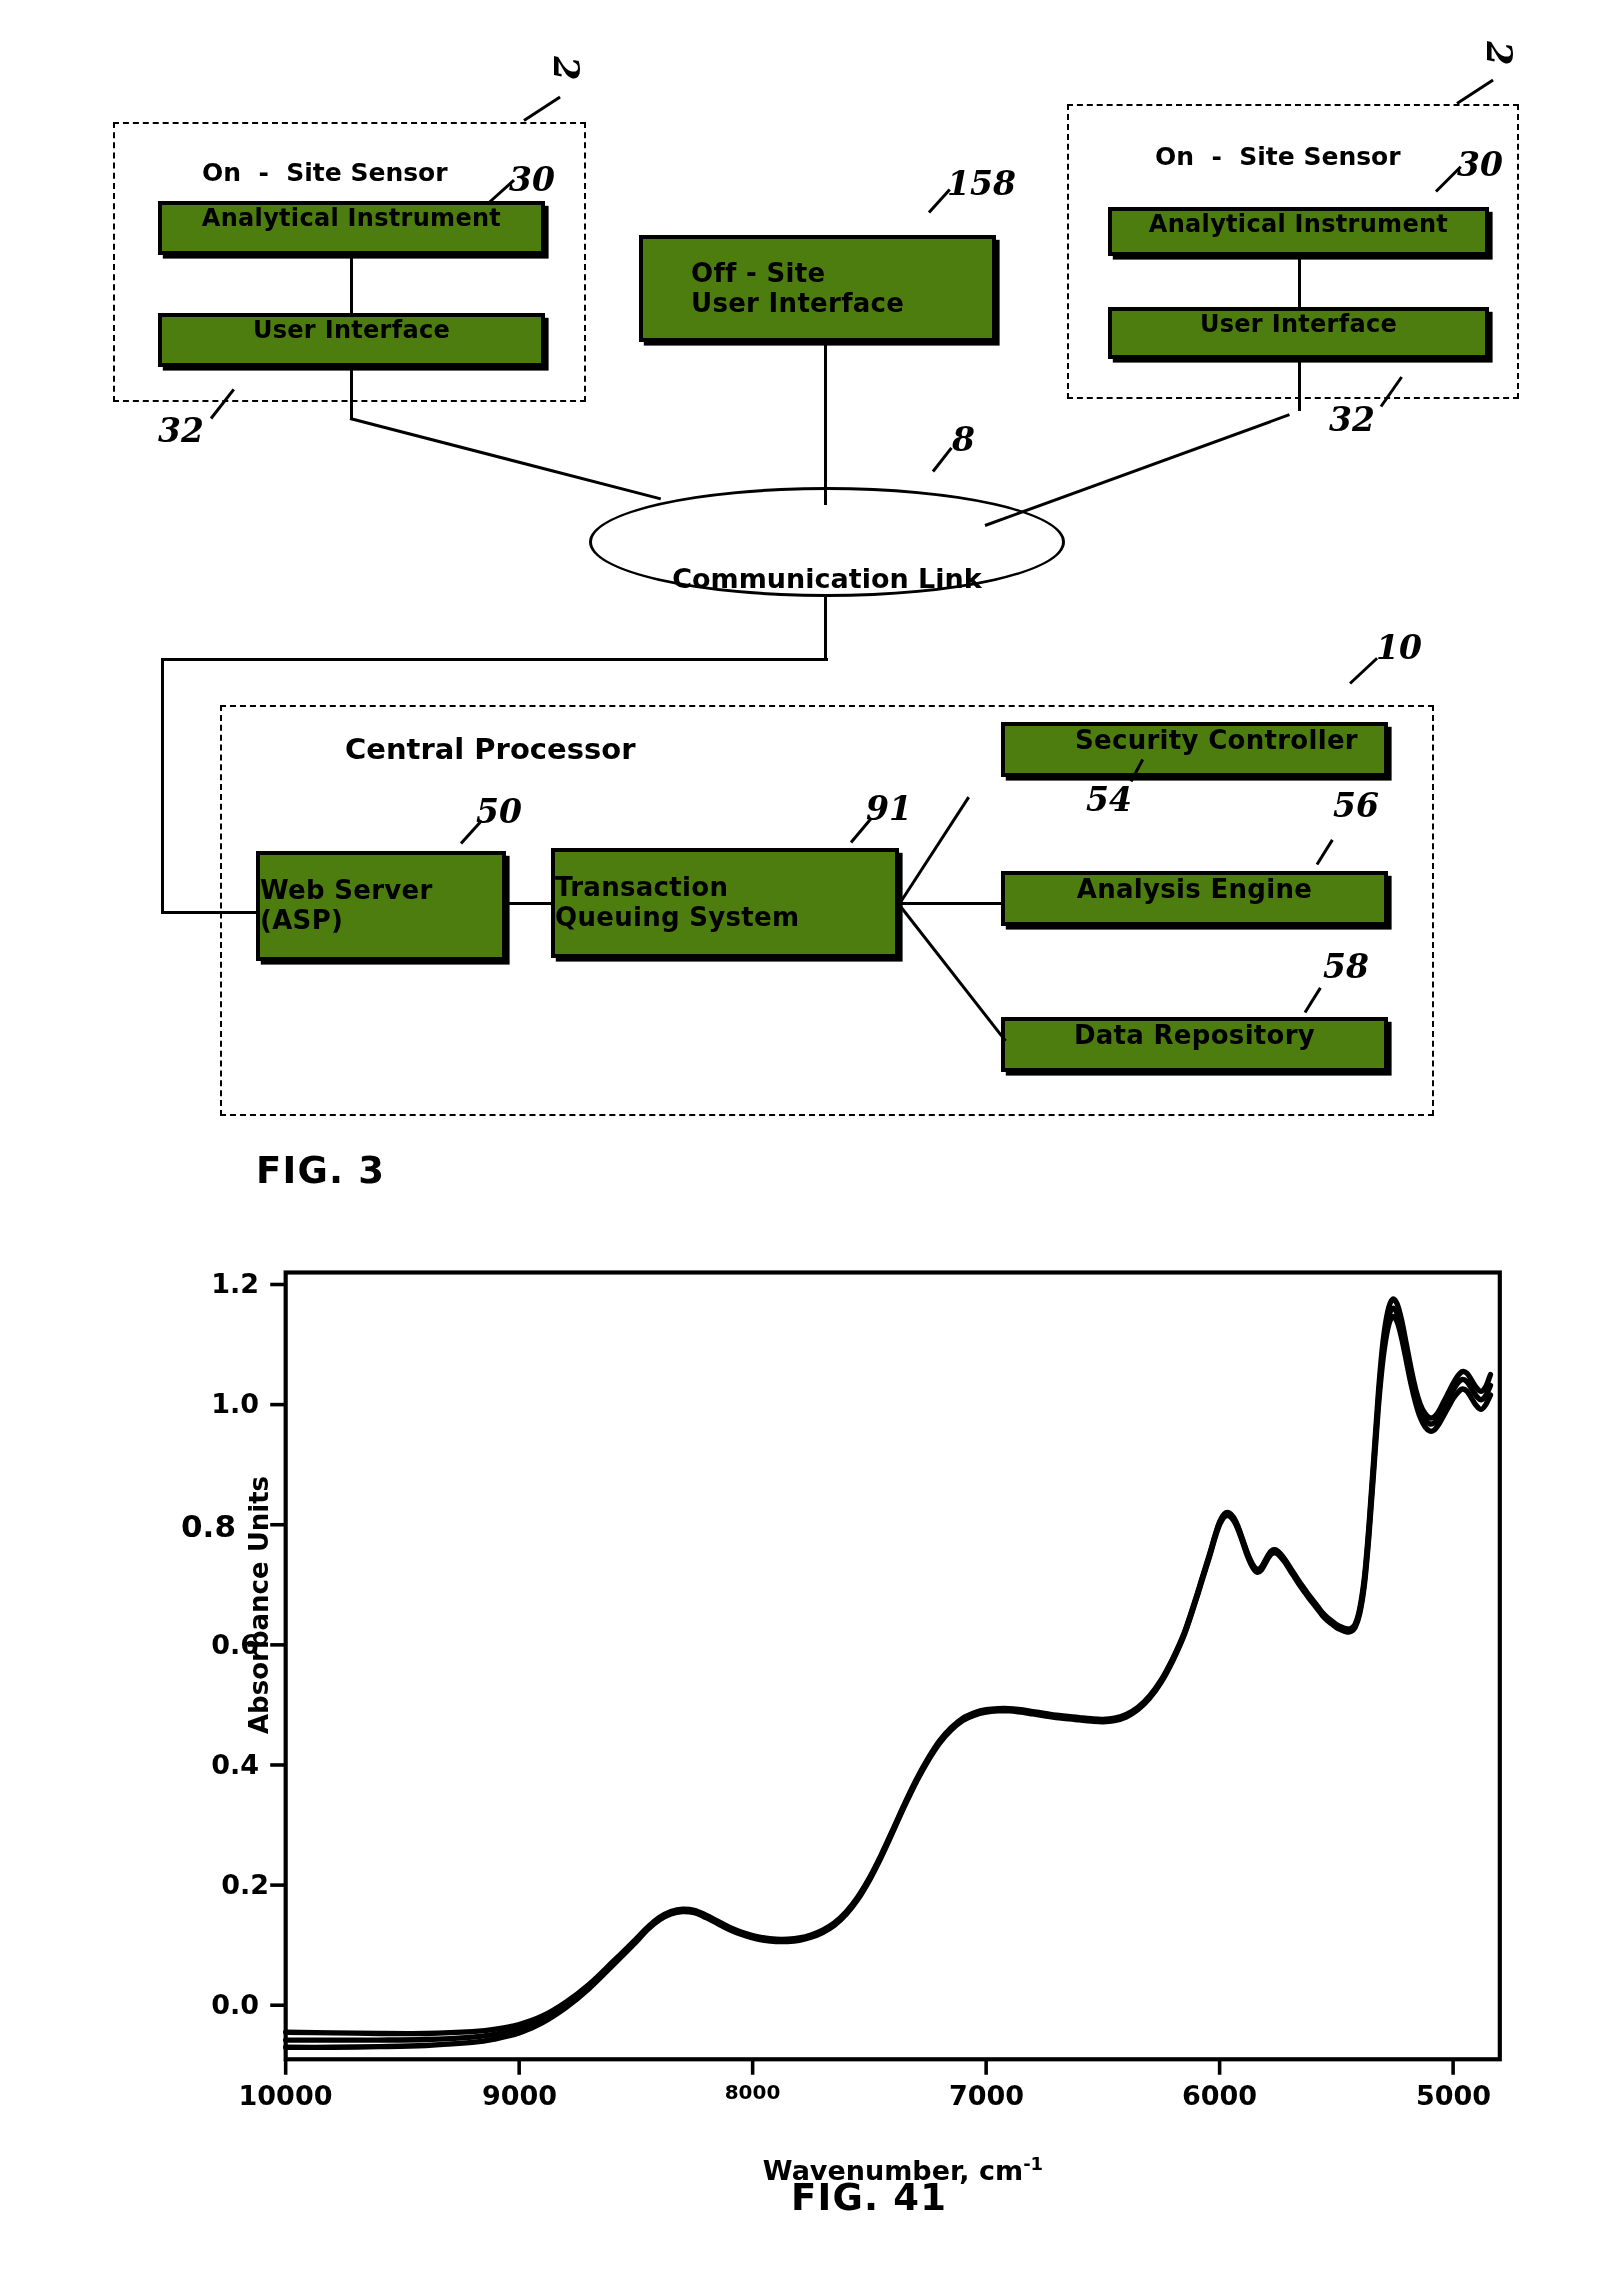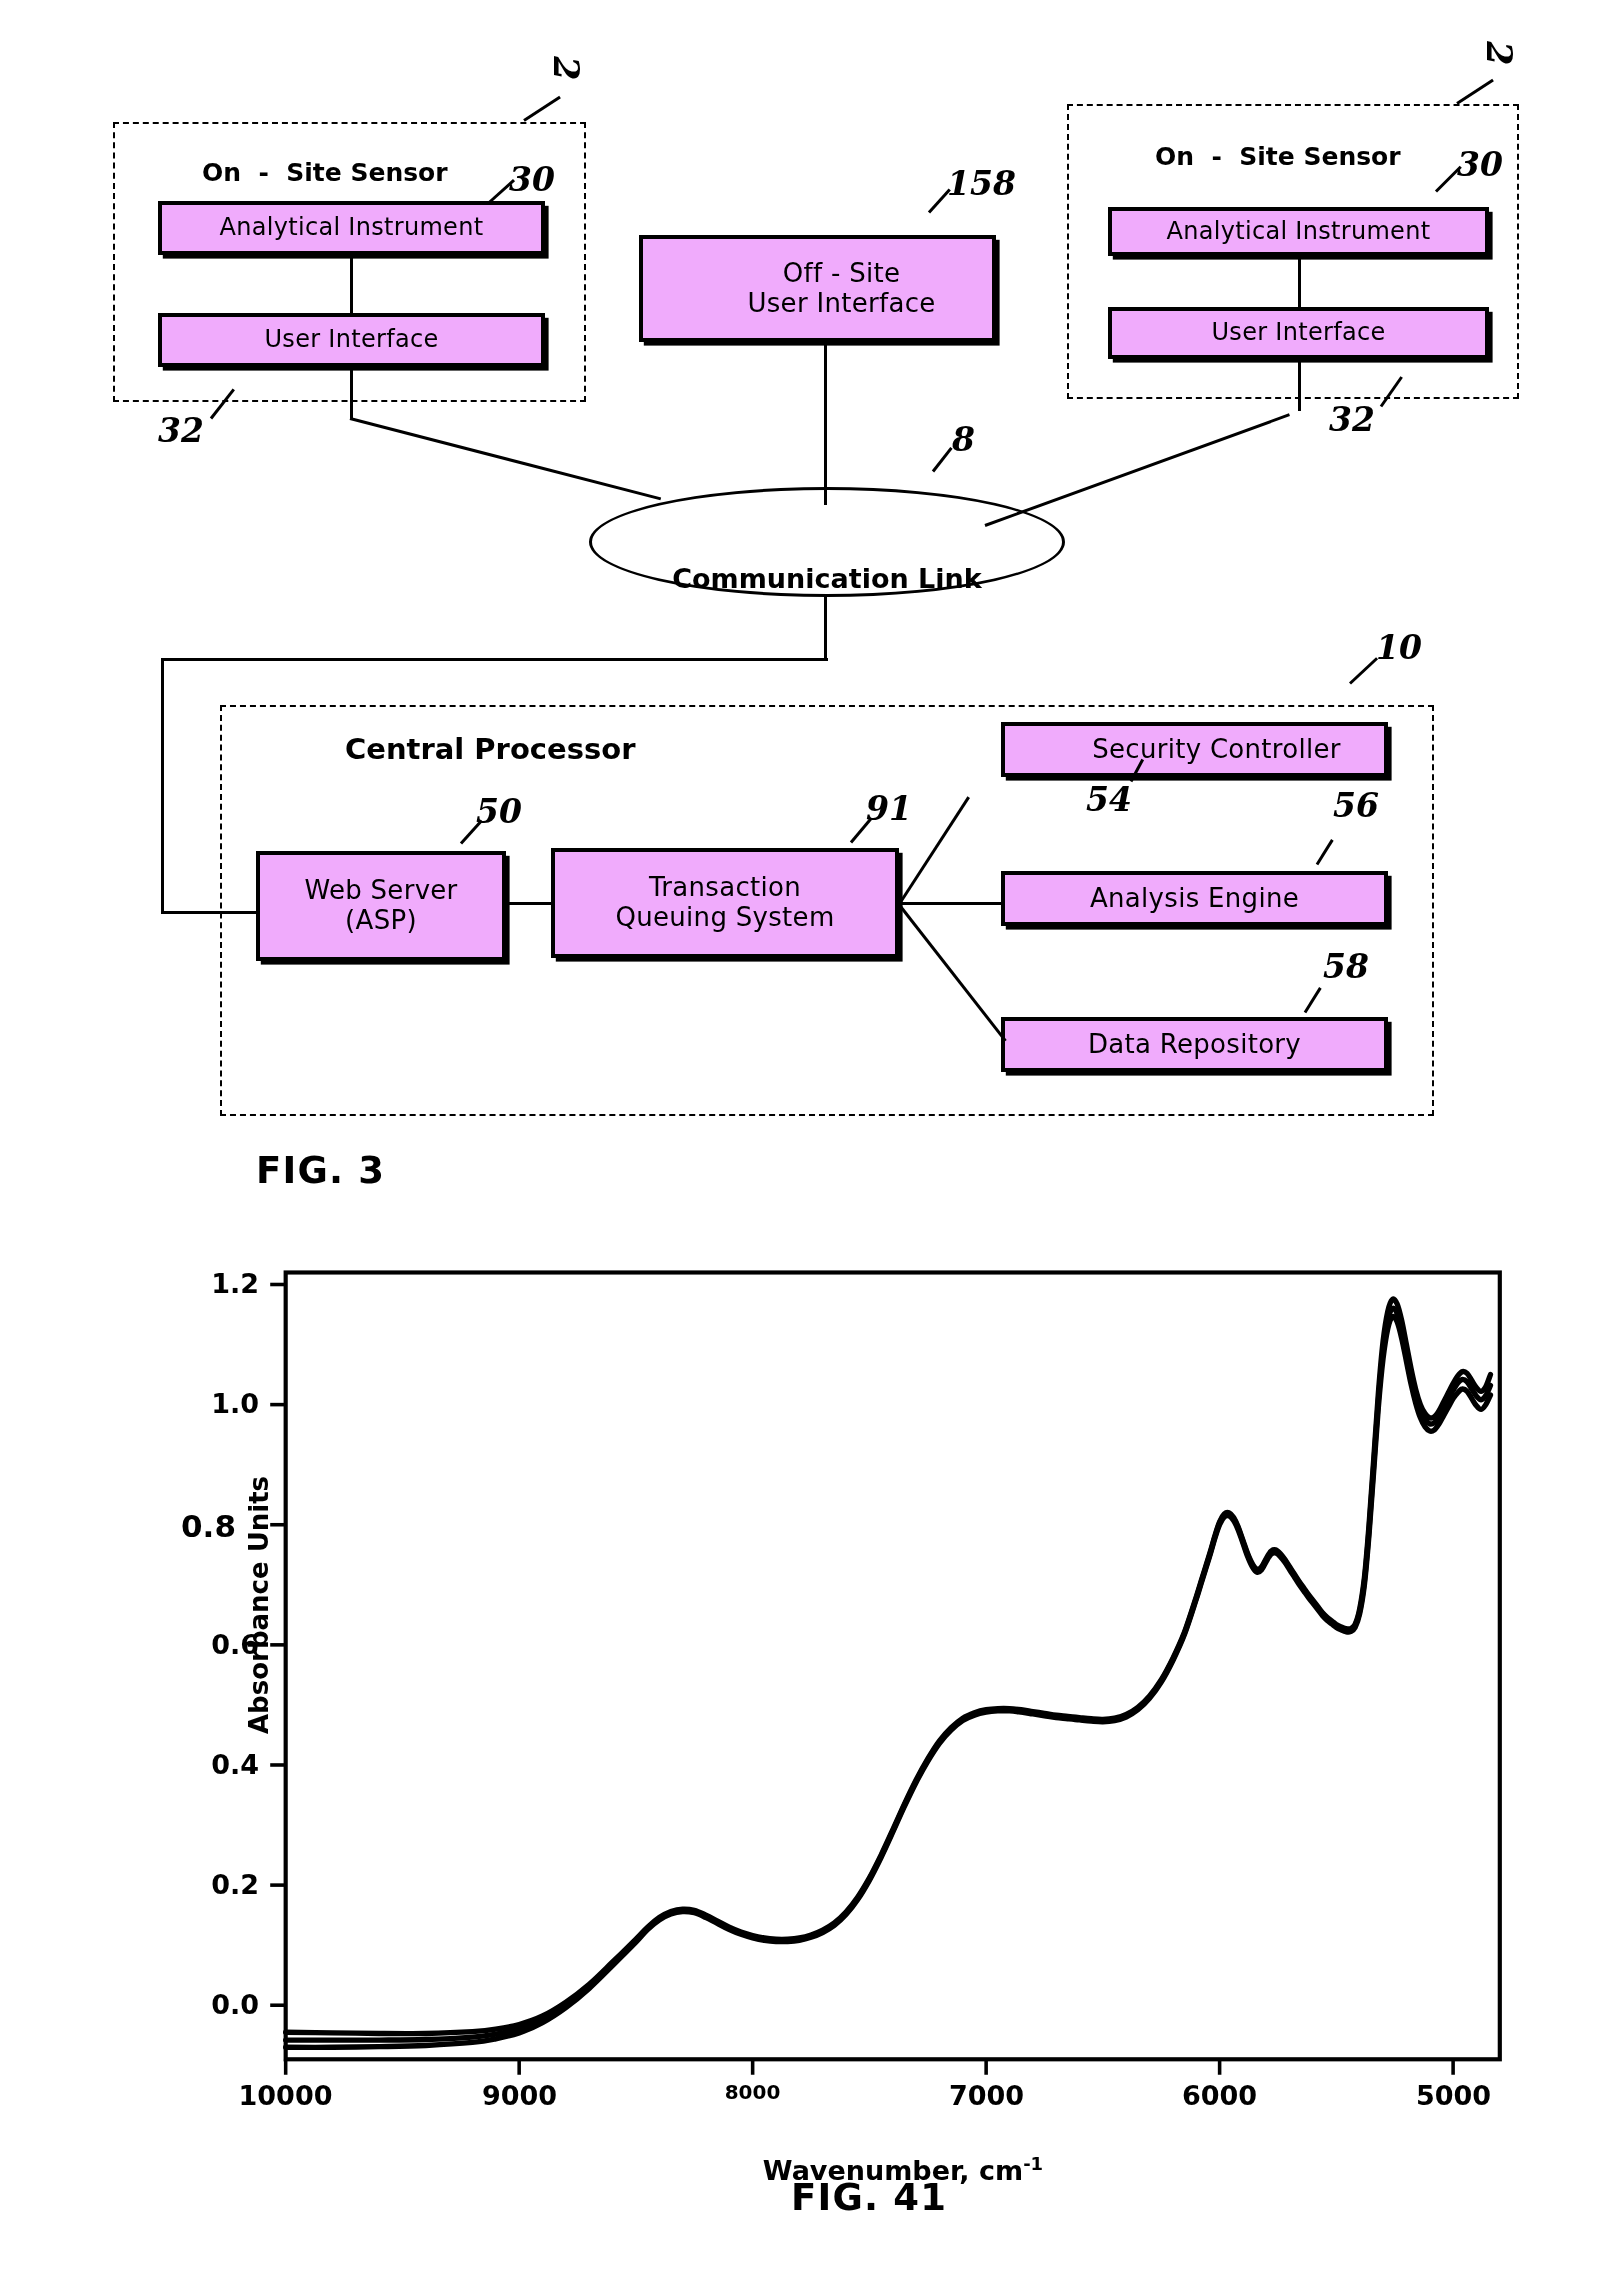--- a/index.html
+++ b/index.html
@@ -5,25 +5,25 @@
   html,body{margin:0;padding:0;background:#ffffff;}
   body{width:1623px;height:2295px;position:relative;
        font-family:"DejaVu Sans","Liberation Sans",sans-serif;
        color:#000;overflow:hidden;}
 
   
   .pbox{
     position:absolute;
     border:4.2px solid #000;
     box-sizing:border-box;
-    display:flex;align-items:center;justify-content:center;
+    display:flex;align-items:flex-start;justify-content:center;
     text-align:center;
-    background:#f0abfc;
+    background:#4d7c0f;
     box-shadow:4.2px 4.2px 0 -0.6px #000;
-    font-weight:400;
+    font-weight:700;
     letter-spacing:0.3px;
     line-height:1.15;
   }
 
   
   .dashbox{
     position:absolute;
     border:2.4px dashed #000;
     box-sizing:border-box;
     background:transparent;
@@ -203,21 +203,21 @@
     </g>
   <g id="curves" fill="none" stroke="#000" stroke-width="9" stroke-linejoin="round" stroke-linecap="round">
       <path d="M480.0,3414.6C493.1,3414.8 532.3,3415.3 558.5,3415.6C584.6,3415.9 610.8,3416.4 636.9,3416.6C663.1,3416.8 689.2,3417.1 715.4,3416.6C741.5,3416.1 774.2,3414.8 793.8,3413.6C813.5,3412.4 820.0,3411.6 833.1,3409.5C846.2,3407.5 859.2,3405.2 872.3,3401.5C885.4,3397.8 898.5,3393.6 911.5,3387.3C924.6,3381.1 937.7,3373.0 950.8,3364.1C963.8,3355.2 976.9,3345.1 990.0,3333.9C1003.1,3322.6 1016.2,3309.1 1029.2,3296.5C1042.3,3283.9 1058.7,3267.9 1068.5,3258.2C1078.3,3248.4 1081.5,3244.0 1088.1,3238.0C1094.6,3231.9 1101.2,3226.2 1107.7,3221.8C1114.2,3217.5 1120.8,3214.1 1127.3,3211.7C1133.8,3209.4 1140.4,3208.0 1146.9,3207.7C1153.5,3207.4 1160.0,3208.0 1166.5,3209.7C1173.1,3211.4 1179.6,3214.8 1186.2,3217.8C1192.7,3220.8 1199.2,3224.5 1205.8,3227.9C1212.3,3231.3 1218.8,3235.0 1225.4,3238.0C1231.9,3241.0 1238.5,3243.7 1245.0,3246.1C1251.5,3248.4 1258.1,3250.4 1264.6,3252.1C1271.2,3253.8 1277.7,3255.1 1284.2,3256.1C1290.8,3257.2 1297.3,3257.8 1303.8,3258.2C1310.4,3258.5 1316.9,3258.5 1323.5,3258.2C1330.0,3257.8 1336.5,3257.3 1343.1,3256.1C1349.6,3255.0 1356.2,3253.3 1362.7,3251.1C1369.2,3248.9 1375.8,3246.4 1382.3,3243.0C1388.8,3239.7 1395.4,3236.0 1401.9,3230.9C1408.5,3225.9 1415.0,3220.0 1421.5,3212.8C1428.1,3205.5 1434.6,3197.1 1441.2,3187.5C1447.7,3177.9 1454.2,3167.0 1460.8,3155.2C1467.3,3143.5 1473.8,3130.3 1480.4,3116.9C1486.9,3103.4 1493.5,3088.8 1500.0,3074.5C1506.5,3060.2 1513.1,3045.1 1519.6,3031.1C1526.2,3017.1 1532.7,3003.4 1539.2,2990.7C1545.8,2978.1 1552.3,2966.4 1558.8,2955.4C1565.4,2944.5 1571.9,2933.9 1578.5,2925.1C1585.0,2916.4 1591.5,2909.3 1598.1,2902.9C1604.6,2896.6 1611.2,2891.0 1617.7,2886.8C1624.2,2882.6 1630.8,2880.1 1637.3,2877.7C1643.8,2875.4 1650.4,2873.8 1656.9,2872.7C1663.5,2871.5 1670.0,2871.0 1676.5,2870.7C1683.1,2870.3 1689.6,2870.3 1696.2,2870.7C1702.7,2871.0 1709.2,2871.8 1715.8,2872.7C1722.3,2873.5 1728.8,2874.7 1735.4,2875.7C1741.9,2876.7 1748.5,2877.7 1755.0,2878.7C1761.5,2879.7 1768.1,2880.9 1774.6,2881.8C1781.2,2882.6 1787.7,2883.1 1794.2,2883.8C1800.8,2884.4 1807.3,2885.1 1813.8,2885.8C1820.4,2886.5 1826.9,2887.3 1833.5,2887.8C1840.0,2888.3 1846.5,2889.0 1853.1,2888.8C1859.6,2888.6 1866.2,2888.1 1872.7,2886.8C1879.2,2885.5 1885.8,2883.8 1892.3,2880.7C1898.8,2877.7 1905.4,2873.8 1911.9,2868.6C1918.5,2863.4 1925.0,2857.2 1931.5,2849.5C1938.1,2841.7 1944.6,2832.8 1951.2,2822.2C1957.7,2811.6 1964.2,2799.3 1970.8,2785.9C1977.3,2772.4 1983.8,2758.6 1990.4,2741.5C1996.9,2724.3 2005.4,2696.9 2010.0,2682.9C2014.6,2669.0 2015.2,2666.1 2017.8,2657.7C2020.5,2649.3 2023.1,2640.9 2025.7,2632.5C2028.3,2624.1 2030.9,2616.0 2033.5,2607.3C2036.2,2598.5 2038.8,2588.4 2041.4,2580.0C2044.0,2571.6 2046.6,2562.9 2049.2,2556.8C2051.8,2550.7 2054.5,2546.2 2057.1,2543.7C2059.7,2541.2 2062.3,2540.7 2064.9,2541.7C2067.5,2542.7 2070.2,2545.7 2072.8,2549.7C2075.4,2553.8 2078.0,2559.5 2080.6,2565.9C2083.2,2572.3 2085.8,2580.7 2088.5,2588.1C2091.1,2595.5 2093.7,2603.7 2096.3,2610.3C2098.9,2616.8 2101.5,2623.1 2104.2,2627.4C2106.8,2631.8 2109.4,2635.7 2112.0,2636.5C2114.6,2637.4 2117.2,2635.5 2119.8,2632.5C2122.5,2629.5 2125.1,2622.7 2127.7,2618.4C2130.3,2614.0 2132.9,2608.6 2135.5,2606.3C2138.2,2603.9 2140.8,2603.6 2143.4,2604.2C2146.0,2604.9 2148.6,2607.6 2151.2,2610.3C2153.8,2613.0 2156.5,2616.7 2159.1,2620.4C2161.7,2624.1 2164.3,2628.5 2166.9,2632.5C2169.5,2636.5 2172.2,2640.6 2174.8,2644.6C2177.4,2648.6 2180.0,2652.8 2182.6,2656.7C2185.2,2660.6 2187.8,2664.1 2190.5,2667.8C2193.1,2671.5 2195.7,2675.4 2198.3,2678.9C2200.9,2682.4 2203.5,2685.6 2206.2,2689.0C2208.8,2692.4 2211.4,2695.7 2214.0,2699.1C2216.6,2702.5 2219.2,2706.2 2221.8,2709.2C2224.5,2712.2 2227.1,2714.9 2229.7,2717.3C2232.3,2719.6 2234.9,2721.3 2237.5,2723.3C2240.2,2725.3 2242.8,2727.7 2245.4,2729.4C2248.0,2731.0 2250.6,2732.2 2253.2,2733.4C2255.8,2734.6 2258.5,2735.9 2261.1,2736.4C2263.7,2736.9 2266.3,2737.6 2268.9,2736.4C2271.5,2735.3 2274.2,2734.9 2276.8,2729.4C2279.4,2723.8 2282.0,2716.2 2284.6,2703.1C2287.2,2690.0 2289.8,2674.2 2292.5,2650.7C2295.1,2627.1 2297.7,2595.1 2300.3,2561.8C2302.9,2528.5 2305.5,2487.8 2308.2,2450.8C2310.8,2413.8 2313.4,2372.6 2316.0,2339.8C2318.6,2307.0 2321.2,2276.8 2323.8,2254.1C2326.5,2231.3 2329.1,2215.4 2331.7,2203.6C2334.3,2191.8 2336.9,2185.6 2339.5,2183.4C2342.2,2181.2 2344.8,2184.6 2347.4,2190.5C2350.0,2196.4 2352.6,2207.3 2355.2,2218.7C2357.8,2230.2 2360.5,2245.6 2363.1,2259.1C2365.7,2272.6 2368.3,2286.9 2370.9,2299.5C2373.5,2312.1 2376.2,2324.7 2378.8,2334.8C2381.4,2344.9 2384.0,2353.3 2386.6,2360.0C2389.2,2366.7 2391.8,2371.5 2394.5,2375.2C2397.1,2378.9 2399.7,2381.4 2402.3,2382.2C2404.9,2383.1 2407.5,2382.2 2410.2,2380.2C2412.8,2378.2 2415.4,2374.3 2418.0,2370.1C2420.6,2365.9 2423.2,2360.0 2425.8,2355.0C2428.5,2349.9 2431.1,2344.9 2433.7,2339.8C2436.3,2334.8 2438.9,2329.4 2441.5,2324.7C2444.2,2320.0 2446.8,2314.9 2449.4,2311.6C2452.0,2308.2 2454.6,2305.2 2457.2,2304.5C2459.8,2303.8 2462.5,2305.0 2465.1,2307.5C2467.7,2310.1 2470.3,2315.6 2472.9,2319.6C2475.5,2323.7 2478.2,2328.7 2480.8,2331.8C2483.4,2334.8 2486.0,2338.2 2488.6,2337.8C2491.2,2337.5 2493.8,2334.4 2496.5,2329.7C2499.1,2325.0 2503.0,2312.9 2504.3,2309.6"></path>
       <path d="M480.0,3427.7C493.1,3427.7 532.3,3427.7 558.5,3427.7C584.6,3427.7 610.8,3427.9 636.9,3427.7C663.1,3427.5 689.2,3427.5 715.4,3426.7C741.5,3425.9 774.2,3424.2 793.8,3422.7C813.5,3421.1 820.0,3420.0 833.1,3417.6C846.2,3415.3 859.2,3412.6 872.3,3408.5C885.4,3404.5 898.5,3400.0 911.5,3393.4C924.6,3386.8 937.7,3378.4 950.8,3369.2C963.8,3359.9 976.9,3349.5 990.0,3337.9C1003.1,3326.3 1016.2,3312.5 1029.2,3299.5C1042.3,3286.6 1058.7,3270.1 1068.5,3260.2C1078.3,3250.3 1081.5,3246.1 1088.1,3240.0C1094.6,3233.9 1101.2,3228.2 1107.7,3223.9C1114.2,3219.5 1120.8,3216.1 1127.3,3213.8C1133.8,3211.4 1140.4,3210.1 1146.9,3209.7C1153.5,3209.4 1160.0,3210.1 1166.5,3211.7C1173.1,3213.4 1179.6,3216.8 1186.2,3219.8C1192.7,3222.8 1199.2,3226.5 1205.8,3229.9C1212.3,3233.3 1218.8,3237.0 1225.4,3240.0C1231.9,3243.0 1238.5,3245.7 1245.0,3248.1C1251.5,3250.4 1258.1,3252.4 1264.6,3254.1C1271.2,3255.8 1277.7,3257.2 1284.2,3258.2C1290.8,3259.2 1297.3,3259.8 1303.8,3260.2C1310.4,3260.5 1316.9,3260.5 1323.5,3260.2C1330.0,3259.8 1336.5,3259.3 1343.1,3258.2C1349.6,3257.0 1356.2,3255.3 1362.7,3253.1C1369.2,3250.9 1375.8,3248.4 1382.3,3245.0C1388.8,3241.7 1395.4,3238.0 1401.9,3232.9C1408.5,3227.9 1415.0,3222.0 1421.5,3214.8C1428.1,3207.5 1434.6,3199.1 1441.2,3189.5C1447.7,3180.0 1454.2,3169.0 1460.8,3157.3C1467.3,3145.5 1473.8,3132.4 1480.4,3118.9C1486.9,3105.4 1493.5,3090.8 1500.0,3076.5C1506.5,3062.2 1513.1,3047.1 1519.6,3033.1C1526.2,3019.2 1532.7,3005.4 1539.2,2992.8C1545.8,2980.1 1552.3,2968.4 1558.8,2957.4C1565.4,2946.5 1571.9,2935.9 1578.5,2927.2C1585.0,2918.4 1591.5,2911.4 1598.1,2905.0C1604.6,2898.6 1611.2,2893.0 1617.7,2888.8C1624.2,2884.6 1630.8,2882.1 1637.3,2879.7C1643.8,2877.4 1650.4,2875.9 1656.9,2874.7C1663.5,2873.5 1670.0,2873.0 1676.5,2872.7C1683.1,2872.3 1689.6,2872.3 1696.2,2872.7C1702.7,2873.0 1709.2,2873.8 1715.8,2874.7C1722.3,2875.5 1728.8,2876.7 1735.4,2877.7C1741.9,2878.7 1748.5,2879.7 1755.0,2880.7C1761.5,2881.8 1768.1,2882.9 1774.6,2883.8C1781.2,2884.6 1787.7,2885.1 1794.2,2885.8C1800.8,2886.5 1807.3,2887.1 1813.8,2887.8C1820.4,2888.5 1826.9,2889.3 1833.5,2889.8C1840.0,2890.3 1846.5,2891.0 1853.1,2890.8C1859.6,2890.7 1866.2,2890.2 1872.7,2888.8C1879.2,2887.5 1885.8,2885.8 1892.3,2882.8C1898.8,2879.7 1905.4,2875.9 1911.9,2870.7C1918.5,2865.4 1925.0,2859.2 1931.5,2851.5C1938.1,2843.7 1944.6,2834.8 1951.2,2824.2C1957.7,2813.6 1964.2,2801.4 1970.8,2787.9C1977.3,2774.4 1983.8,2760.7 1990.4,2743.5C1996.9,2726.3 2005.4,2698.9 2010.0,2685.0C2014.6,2671.0 2015.2,2668.1 2017.8,2659.7C2020.5,2651.3 2023.1,2642.9 2025.7,2634.5C2028.3,2626.1 2030.9,2618.0 2033.5,2609.3C2036.2,2600.5 2038.8,2590.4 2041.4,2582.0C2044.0,2573.6 2046.6,2564.9 2049.2,2558.8C2051.8,2552.8 2054.5,2548.2 2057.1,2545.7C2059.7,2543.2 2062.3,2542.7 2064.9,2543.7C2067.5,2544.7 2070.2,2547.7 2072.8,2551.8C2075.4,2555.8 2078.0,2561.5 2080.6,2567.9C2083.2,2574.3 2085.8,2582.7 2088.5,2590.1C2091.1,2597.5 2093.7,2605.7 2096.3,2612.3C2098.9,2618.9 2101.5,2625.1 2104.2,2629.5C2106.8,2633.8 2109.4,2637.7 2112.0,2638.5C2114.6,2639.4 2117.2,2637.5 2119.8,2634.5C2122.5,2631.5 2125.1,2624.8 2127.7,2620.4C2130.3,2616.0 2132.9,2610.6 2135.5,2608.3C2138.2,2605.9 2140.8,2605.6 2143.4,2606.3C2146.0,2606.9 2148.6,2609.6 2151.2,2612.3C2153.8,2615.0 2156.5,2618.7 2159.1,2622.4C2161.7,2626.1 2164.3,2630.5 2166.9,2634.5C2169.5,2638.5 2172.2,2642.6 2174.8,2646.6C2177.4,2650.7 2180.0,2654.9 2182.6,2658.7C2185.2,2662.6 2187.8,2666.1 2190.5,2669.8C2193.1,2673.5 2195.7,2677.4 2198.3,2680.9C2200.9,2684.5 2203.5,2687.7 2206.2,2691.0C2208.8,2694.4 2211.4,2697.7 2214.0,2701.1C2216.6,2704.5 2219.2,2708.2 2221.8,2711.2C2224.5,2714.2 2227.1,2716.9 2229.7,2719.3C2232.3,2721.6 2234.9,2723.3 2237.5,2725.3C2240.2,2727.3 2242.8,2729.7 2245.4,2731.4C2248.0,2733.1 2250.6,2734.2 2253.2,2735.4C2255.8,2736.6 2258.5,2737.9 2261.1,2738.5C2263.7,2739.0 2266.3,2739.6 2268.9,2738.5C2271.5,2737.3 2274.2,2736.6 2276.8,2731.4C2279.4,2726.2 2282.0,2719.6 2284.6,2707.2C2287.2,2694.7 2289.8,2679.6 2292.5,2656.7C2295.1,2633.8 2297.7,2602.6 2300.3,2569.9C2302.9,2537.3 2305.5,2497.3 2308.2,2460.9C2310.8,2424.6 2313.4,2383.9 2316.0,2351.9C2318.6,2320.0 2321.2,2291.4 2323.8,2269.2C2326.5,2247.0 2329.1,2230.5 2331.7,2218.7C2334.3,2207.0 2336.9,2200.6 2339.5,2198.5C2342.2,2196.5 2344.8,2200.6 2347.4,2206.6C2350.0,2212.7 2352.6,2223.8 2355.2,2234.9C2357.8,2246.0 2360.5,2260.4 2363.1,2273.2C2365.7,2286.0 2368.3,2299.5 2370.9,2311.6C2373.5,2323.7 2376.2,2336.1 2378.8,2345.9C2381.4,2355.6 2384.0,2363.5 2386.6,2370.1C2389.2,2376.7 2391.8,2381.5 2394.5,2385.2C2397.1,2388.9 2399.7,2391.5 2402.3,2392.3C2404.9,2393.1 2407.5,2392.3 2410.2,2390.3C2412.8,2388.3 2415.4,2384.4 2418.0,2380.2C2420.6,2376.0 2423.2,2370.1 2425.8,2365.1C2428.5,2360.0 2431.1,2354.8 2433.7,2349.9C2436.3,2345.0 2438.9,2340.2 2441.5,2335.8C2444.2,2331.4 2446.8,2326.7 2449.4,2323.7C2452.0,2320.7 2454.6,2318.0 2457.2,2317.6C2459.8,2317.3 2462.5,2319.0 2465.1,2321.7C2467.7,2324.4 2470.3,2329.7 2472.9,2333.8C2475.5,2337.8 2478.2,2342.9 2480.8,2345.9C2483.4,2348.9 2486.0,2352.1 2488.6,2351.9C2491.2,2351.8 2493.8,2348.9 2496.5,2344.9C2499.1,2340.8 2503.0,2330.6 2504.3,2327.7"></path>
       <path d="M480.0,3439.8C493.1,3439.8 532.3,3440.0 558.5,3439.8C584.6,3439.6 610.8,3439.3 636.9,3438.8C663.1,3438.3 689.2,3438.0 715.4,3436.8C741.5,3435.6 774.2,3433.6 793.8,3431.7C813.5,3429.9 820.0,3428.4 833.1,3425.7C846.2,3423.0 859.2,3420.1 872.3,3415.6C885.4,3411.1 898.5,3405.5 911.5,3398.4C924.6,3391.4 937.7,3382.8 950.8,3373.2C963.8,3363.6 976.9,3352.7 990.0,3340.9C1003.1,3329.1 1016.2,3315.5 1029.2,3302.6C1042.3,3289.6 1058.7,3273.3 1068.5,3263.2C1078.3,3253.1 1081.5,3248.2 1088.1,3242.0C1094.6,3235.8 1101.2,3230.2 1107.7,3225.9C1114.2,3221.5 1120.8,3218.1 1127.3,3215.8C1133.8,3213.4 1140.4,3212.1 1146.9,3211.7C1153.5,3211.4 1160.0,3212.1 1166.5,3213.8C1173.1,3215.4 1179.6,3218.8 1186.2,3221.8C1192.7,3224.9 1199.2,3228.6 1205.8,3231.9C1212.3,3235.3 1218.8,3239.0 1225.4,3242.0C1231.9,3245.0 1238.5,3247.7 1245.0,3250.1C1251.5,3252.4 1258.1,3254.5 1264.6,3256.1C1271.2,3257.8 1277.7,3259.2 1284.2,3260.2C1290.8,3261.2 1297.3,3261.9 1303.8,3262.2C1310.4,3262.5 1316.9,3262.5 1323.5,3262.2C1330.0,3261.9 1336.5,3261.4 1343.1,3260.2C1349.6,3259.0 1356.2,3257.3 1362.7,3255.1C1369.2,3253.0 1375.8,3250.4 1382.3,3247.1C1388.8,3243.7 1395.4,3240.0 1401.9,3235.0C1408.5,3229.9 1415.0,3224.0 1421.5,3216.8C1428.1,3209.6 1434.6,3201.2 1441.2,3191.6C1447.7,3182.0 1454.2,3171.0 1460.8,3159.3C1467.3,3147.5 1473.8,3134.4 1480.4,3120.9C1486.9,3107.5 1493.5,3092.8 1500.0,3078.5C1506.5,3064.2 1513.1,3049.1 1519.6,3035.1C1526.2,3021.2 1532.7,3007.4 1539.2,2994.8C1545.8,2982.2 1552.3,2970.4 1558.8,2959.5C1565.4,2948.5 1571.9,2937.9 1578.5,2929.2C1585.0,2920.4 1591.5,2913.4 1598.1,2907.0C1604.6,2900.6 1611.2,2895.0 1617.7,2890.8C1624.2,2886.6 1630.8,2884.1 1637.3,2881.8C1643.8,2879.4 1650.4,2877.9 1656.9,2876.7C1663.5,2875.5 1670.0,2875.0 1676.5,2874.7C1683.1,2874.4 1689.6,2874.4 1696.2,2874.7C1702.7,2875.0 1709.2,2875.9 1715.8,2876.7C1722.3,2877.5 1728.8,2878.7 1735.4,2879.7C1741.9,2880.7 1748.5,2881.8 1755.0,2882.8C1761.5,2883.8 1768.1,2884.9 1774.6,2885.8C1781.2,2886.6 1787.7,2887.1 1794.2,2887.8C1800.8,2888.5 1807.3,2889.2 1813.8,2889.8C1820.4,2890.5 1826.9,2891.3 1833.5,2891.8C1840.0,2892.3 1846.5,2893.0 1853.1,2892.9C1859.6,2892.7 1866.2,2892.2 1872.7,2890.8C1879.2,2889.5 1885.8,2887.8 1892.3,2884.8C1898.8,2881.8 1905.4,2877.9 1911.9,2872.7C1918.5,2867.5 1925.0,2861.2 1931.5,2853.5C1938.1,2845.8 1944.6,2836.8 1951.2,2826.2C1957.7,2815.7 1964.2,2803.4 1970.8,2789.9C1977.3,2776.5 1983.8,2762.7 1990.4,2745.5C1996.9,2728.4 2005.4,2700.9 2010.0,2687.0C2014.6,2673.0 2015.2,2670.2 2017.8,2661.8C2020.5,2653.3 2023.1,2644.9 2025.7,2636.5C2028.3,2628.1 2030.9,2620.0 2033.5,2611.3C2036.2,2602.6 2038.8,2592.3 2041.4,2584.0C2044.0,2575.8 2046.6,2567.7 2049.2,2561.8C2051.8,2556.0 2054.5,2551.3 2057.1,2548.7C2059.7,2546.2 2062.3,2545.7 2064.9,2546.7C2067.5,2547.7 2070.2,2550.7 2072.8,2554.8C2075.4,2558.8 2078.0,2564.5 2080.6,2570.9C2083.2,2577.3 2085.8,2585.7 2088.5,2593.1C2091.1,2600.5 2093.7,2608.8 2096.3,2615.3C2098.9,2621.9 2101.5,2628.1 2104.2,2632.5C2106.8,2636.9 2109.4,2640.7 2112.0,2641.6C2114.6,2642.4 2117.2,2640.6 2119.8,2637.5C2122.5,2634.5 2125.1,2627.8 2127.7,2623.4C2130.3,2619.0 2132.9,2613.7 2135.5,2611.3C2138.2,2608.9 2140.8,2608.6 2143.4,2609.3C2146.0,2610.0 2148.6,2612.6 2151.2,2615.3C2153.8,2618.0 2156.5,2621.7 2159.1,2625.4C2161.7,2629.1 2164.3,2633.5 2166.9,2637.5C2169.5,2641.6 2172.2,2645.6 2174.8,2649.6C2177.4,2653.7 2180.0,2657.9 2182.6,2661.8C2185.2,2665.6 2187.8,2669.2 2190.5,2672.9C2193.1,2676.6 2195.7,2680.4 2198.3,2684.0C2200.9,2687.5 2203.5,2690.7 2206.2,2694.0C2208.8,2697.4 2211.4,2700.8 2214.0,2704.1C2216.6,2707.5 2219.2,2711.2 2221.8,2714.2C2224.5,2717.3 2227.1,2719.9 2229.7,2722.3C2232.3,2724.7 2234.9,2726.3 2237.5,2728.4C2240.2,2730.4 2242.8,2732.7 2245.4,2734.4C2248.0,2736.1 2250.6,2737.3 2253.2,2738.5C2255.8,2739.6 2258.5,2741.0 2261.1,2741.5C2263.7,2742.0 2266.3,2742.7 2268.9,2741.5C2271.5,2740.3 2274.2,2739.5 2276.8,2734.4C2279.4,2729.4 2282.0,2723.1 2284.6,2711.2C2287.2,2699.3 2289.8,2685.0 2292.5,2662.8C2295.1,2640.6 2297.7,2610.0 2300.3,2578.0C2302.9,2546.0 2305.5,2506.7 2308.2,2471.0C2310.8,2435.4 2313.4,2395.3 2316.0,2364.1C2318.6,2332.8 2321.2,2305.2 2323.8,2283.3C2326.5,2261.5 2329.1,2244.6 2331.7,2232.9C2334.3,2221.1 2336.9,2214.7 2339.5,2212.7C2342.2,2210.7 2344.8,2214.7 2347.4,2220.8C2350.0,2226.8 2352.6,2237.9 2355.2,2249.0C2357.8,2260.1 2360.5,2274.6 2363.1,2287.4C2365.7,2300.1 2368.3,2313.9 2370.9,2325.7C2373.5,2337.5 2376.2,2348.6 2378.8,2358.0C2381.4,2367.4 2384.0,2375.7 2386.6,2382.2C2389.2,2388.8 2391.8,2393.7 2394.5,2397.4C2397.1,2401.1 2399.7,2403.6 2402.3,2404.4C2404.9,2405.3 2407.5,2404.4 2410.2,2402.4C2412.8,2400.4 2415.4,2396.3 2418.0,2392.3C2420.6,2388.3 2423.2,2382.9 2425.8,2378.2C2428.5,2373.5 2431.1,2368.8 2433.7,2364.1C2436.3,2359.3 2438.9,2354.0 2441.5,2349.9C2444.2,2345.9 2446.8,2342.5 2449.4,2339.8C2452.0,2337.1 2454.6,2334.1 2457.2,2333.8C2459.8,2333.4 2462.5,2335.1 2465.1,2337.8C2467.7,2340.5 2470.3,2345.9 2472.9,2349.9C2475.5,2354.0 2478.2,2359.0 2480.8,2362.0C2483.4,2365.1 2486.0,2368.4 2488.6,2368.1C2491.2,2367.8 2493.8,2364.1 2496.5,2360.0C2499.1,2356.0 2503.0,2346.6 2504.3,2343.9"></path>
     </g>
 </svg>
 
 <div id="ytick-labels">
     <div class="axis-tick-label" style="left: 158px; top: 1989px; width: 101px; text-align: right; font-size: 27px;">0.0</div>
-    <div class="axis-tick-label" style="left: 158px; top: 1869px; width: 101px; text-align: right; font-size: 27px;">0.2</div>
+    <div class="axis-tick-label" style="left: 168px; top: 1869px; width: 101px; text-align: right; font-size: 27px;">0.2</div>
     <div class="axis-tick-label" style="left: 158px; top: 1749px; width: 101px; text-align: right; font-size: 27px;">0.4</div>
     <div class="axis-tick-label" style="left: 158px; top: 1629px; width: 101px; text-align: right; font-size: 27px;">0.6</div>
     <div class="axis-tick-label" style="left: 158px; top: 1508px; width: 101px; font-size: 31px;">0.8</div>
     <div class="axis-tick-label" style="left: 158px; top: 1388px; width: 101px; text-align: right; font-size: 27px;">1.0</div>
     <div class="axis-tick-label" style="left: 158px; top: 1268px; width: 101px; text-align: right; font-size: 27px;">1.2</div>
   </div>
 <div id="xtick-labels">
     <div class="axis-tick-label" style="left: 220px; top: 2080px; width: 131px; font-size: 27px;">10000</div>
     <div class="axis-tick-label" style="left: 454px; top: 2080px; width: 131px; font-size: 27px;">9000</div>
     <div class="axis-tick-label" style="left: 687px; top: 2080px; width: 131px; font-size: 20px;">8000</div>

